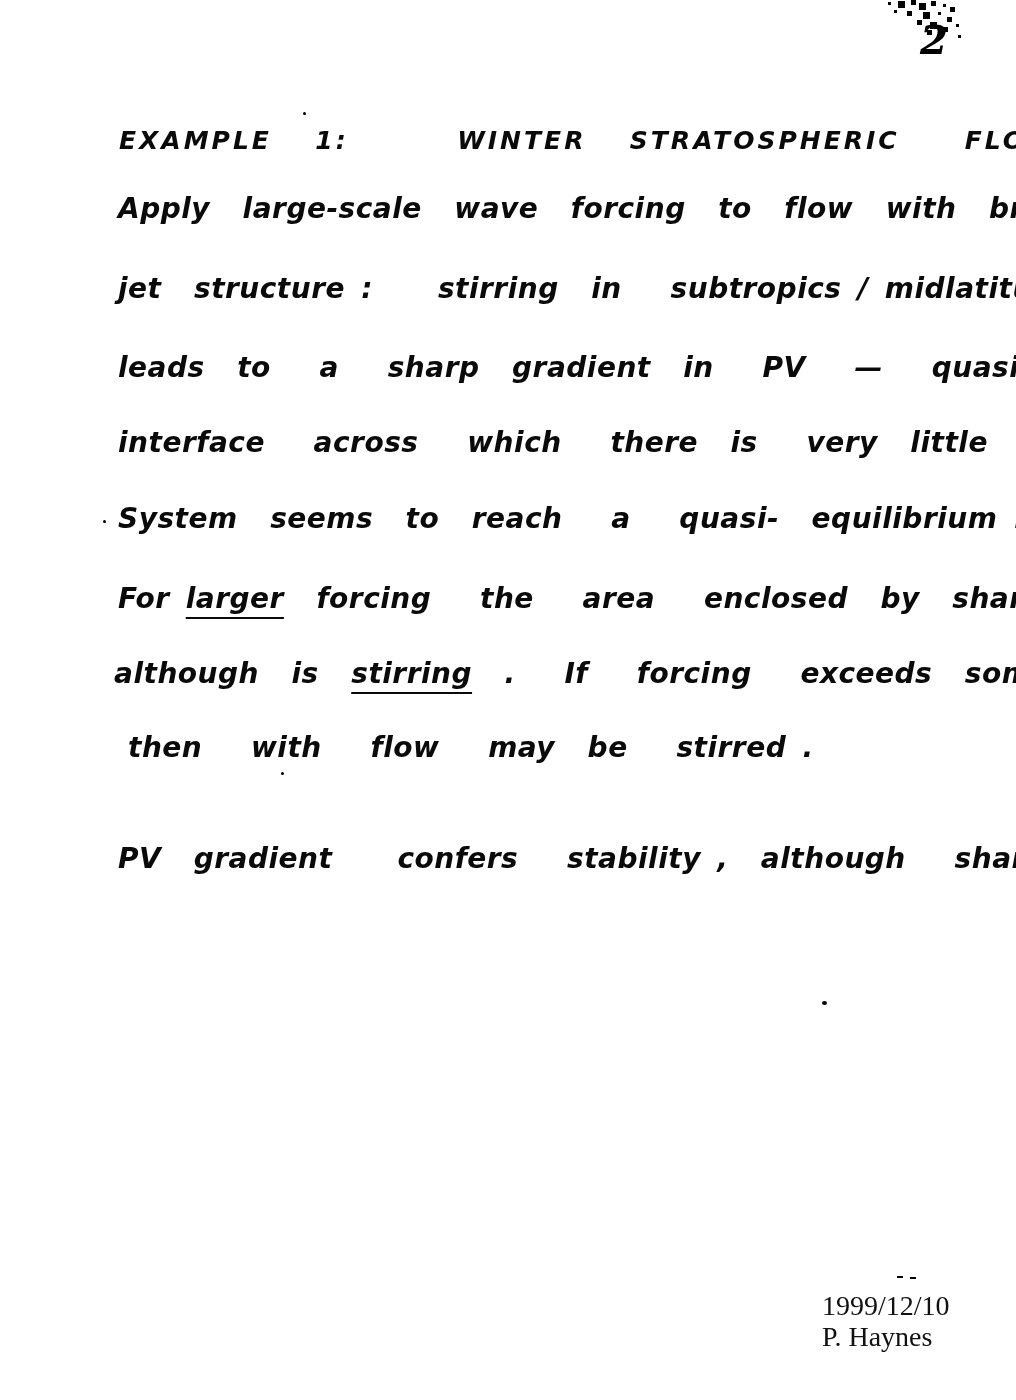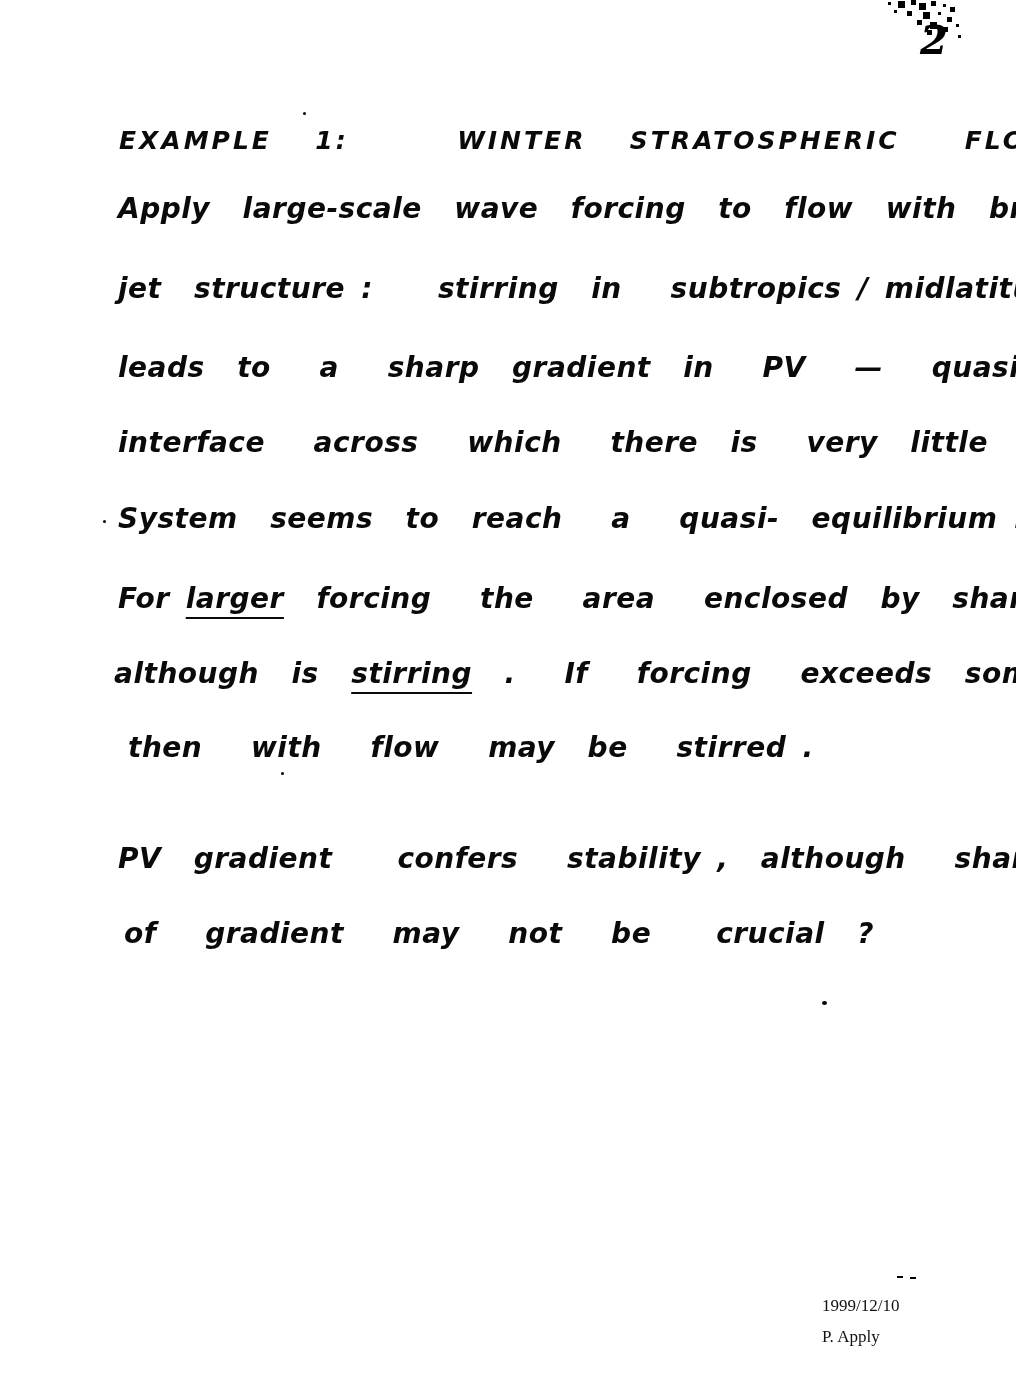--- a/index.html
+++ b/index.html
@@ -61,21 +61,21 @@
     text-decoration-thickness: 2.5px;
     text-underline-offset: 9px;
     text-decoration: underline;
   }
 
   .footer {
     position: absolute;
     left: 822px;
     top: 1290px;
     font-family: "Liberation Serif", serif;
-    font-size: 17px;
+    font-size: 28px;
     line-height: 31px;
     color: #111;
   }
 
   
   .speckle-cluster {
     position: absolute;
     left: 888px;
     top: 2px;
     width: 3px;
@@ -140,20 +140,19 @@
   <div class="hline hand" style="top:502px;"><span>System  seems  to  reach   a   quasi-  equilibrium .</span></div>
 
   <div class="hline hand" style="top:582px;"><span>For </span><span class="wavy">larger</span><span>  forcing   the   area   enclosed  by  sharp PV</span></div>
 
   <div class="hline hand" style="top:657px; left:114px;"><span>although  is  </span><span class="wavy">stirring</span><span>  .   If   forcing   exceeds  some threshold</span></div>
 
   <div class="hline hand" style="top:731px; left:128px;"><span>then   with   flow   may  be   stirred .</span></div>
 
   <div class="hline hand" style="top:842px;"><span>PV  gradient    confers   stability ,  although   sharpness</span></div>
 
-  <div class="hline hand" style="top:917px; left:124px;"><span>of   gradient   may   not   be    crucial  ?</span></div>
 
   <div class="footer">
     <div>1999/12/10</div>
-    <div>P. Apply</div>
+    <div>P. Haynes</div>
   </div>
 
 </div>
 
 </body></html>

